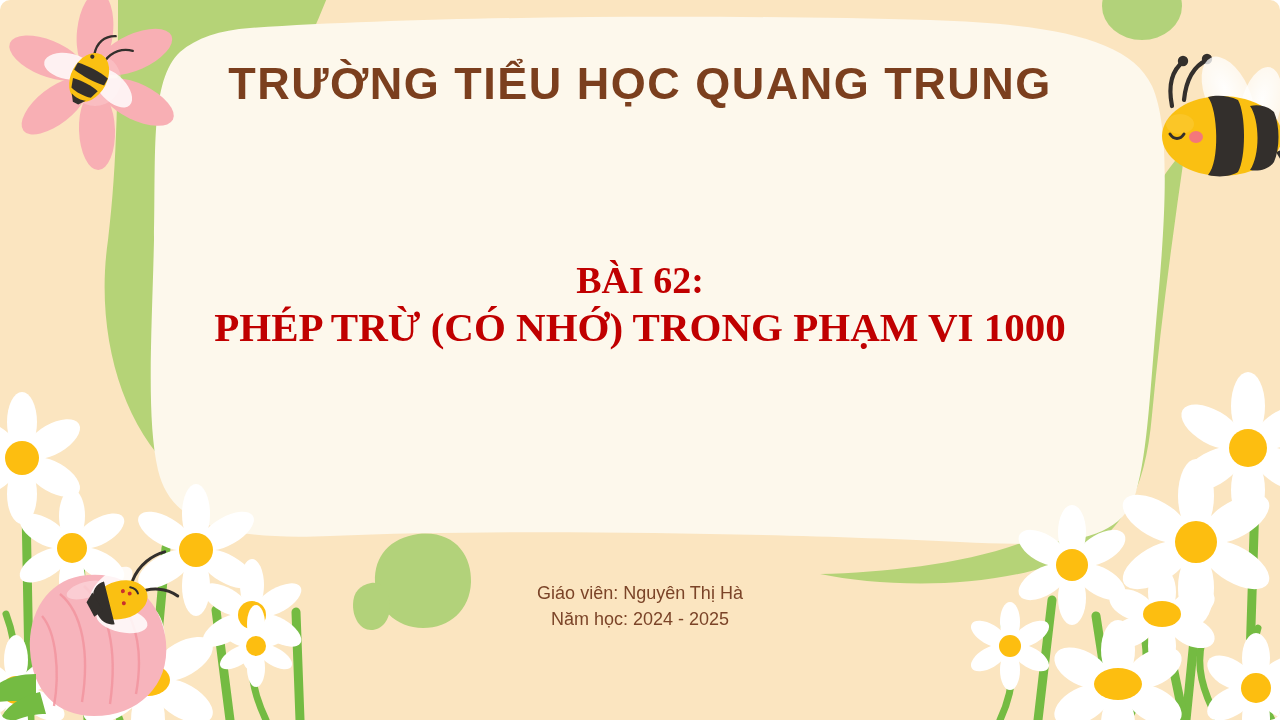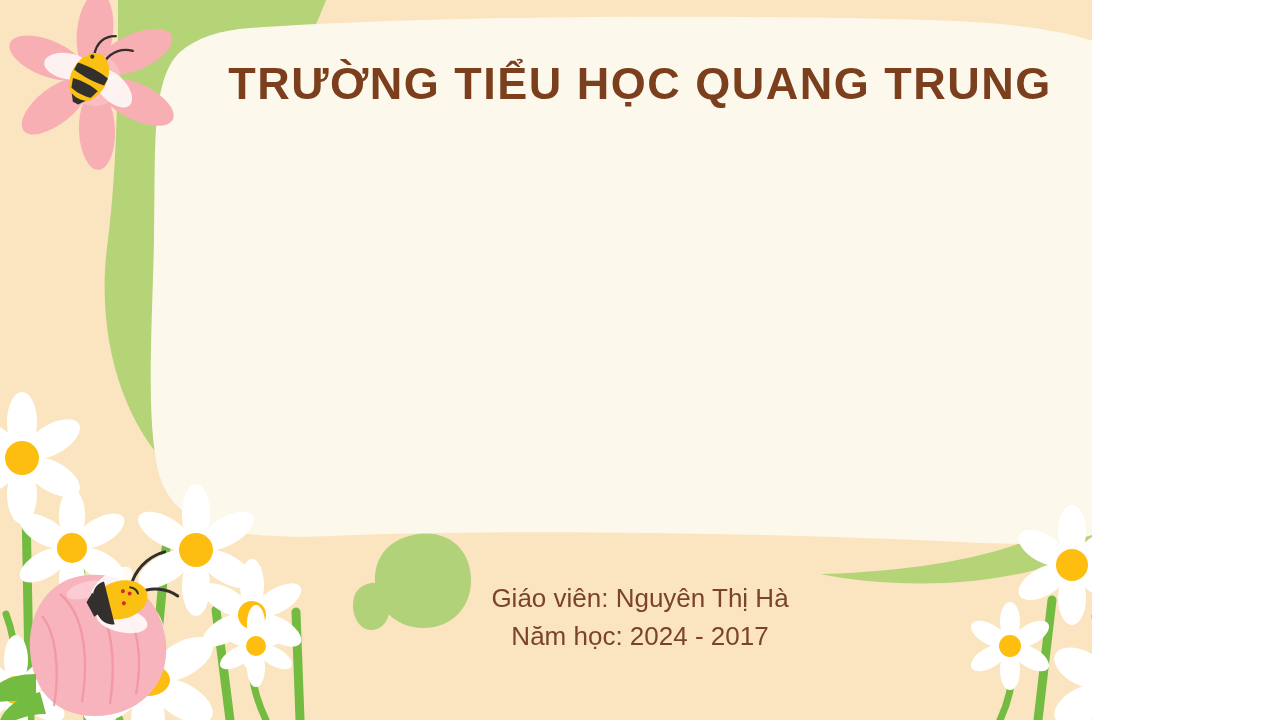--- a/index.html
+++ b/index.html
@@ -8,24 +8,25 @@
   }
   body {
     width: 1280px;
     height: 720px;
     overflow: hidden;
     font-family: "Liberation Sans", sans-serif;
   }
 
   #slide {
     position: relative;
-    width: 1092px;
+    width: 1280px;
     height: 720px;
     background: #FBE5C0;
     overflow: hidden;
+    border-radius: 10px;
   }
 
   .layer {
     position: absolute;
     left: 0;
     top: 0;
     width: 1280px;
     height: 720px;
   }
 
@@ -65,21 +66,21 @@
 
   #footer-block {
     position: absolute;
     left: 340px;
     top: 580px;
     width: 600px;
     text-align: center;
     z-index: 40;
     color: #7B4428;
     font-family: "Liberation Sans", sans-serif;
-    font-size: 26px;
+    font-size: 18px;
     line-height: 1.46;
   }
   #footer-block div { white-space: nowrap; }
 </style>
 </head>
 <body>
 
 <div id="slide">
 
   <svg class="layer" viewBox="0 0 1280 720" preserveAspectRatio="none" style="z-index:1;">
@@ -123,24 +124,28 @@
              C 1122 540 1070 548 960 542
              C 800 534 520 528 330 536
              C 215 541 170 520 158 470
              C 146 418 152 330 154 240
              C 156 152 150 80 180 52
              C 196 38 220 30 250 28 Z" fill="#FDF8EC"></path>
   </svg>
 
   <div id="school-title">TRƯỜNG TIỂU HỌC QUANG TRUNG</div>
 
+  <div id="lesson-block">
+    <div id="lesson-line-1">BÀI 62:</div>
+    <div id="lesson-line-2">PHÉP TRỪ (CÓ NHỚ) TRONG PHẠM VI 1000</div>
+  </div>
 
   <div id="footer-block">
     <div>Giáo viên: Nguyên Thị Hà</div>
-    <div>Năm học: 2024 - 2017</div>
+    <div>Năm học: 2024 - 2025</div>
   </div>
 
   <svg class="layer" viewBox="0 0 1280 720" preserveAspectRatio="none" style="z-index:30;">
 
     <g transform="translate(1150 60)">
 
       <path d="M 22 46 C 18 26 22 10 34 1" stroke="#332F2C" stroke-width="4.2" fill="none" stroke-linecap="round"></path>
       <path d="M 34 40 C 36 20 44 6 57 0" stroke="#332F2C" stroke-width="4.2" fill="none" stroke-linecap="round"></path>
       <circle cx="33" cy="1" r="5.2" fill="#332F2C"></circle>
       <circle cx="57" cy="-1" r="5.2" fill="#332F2C"></circle>

